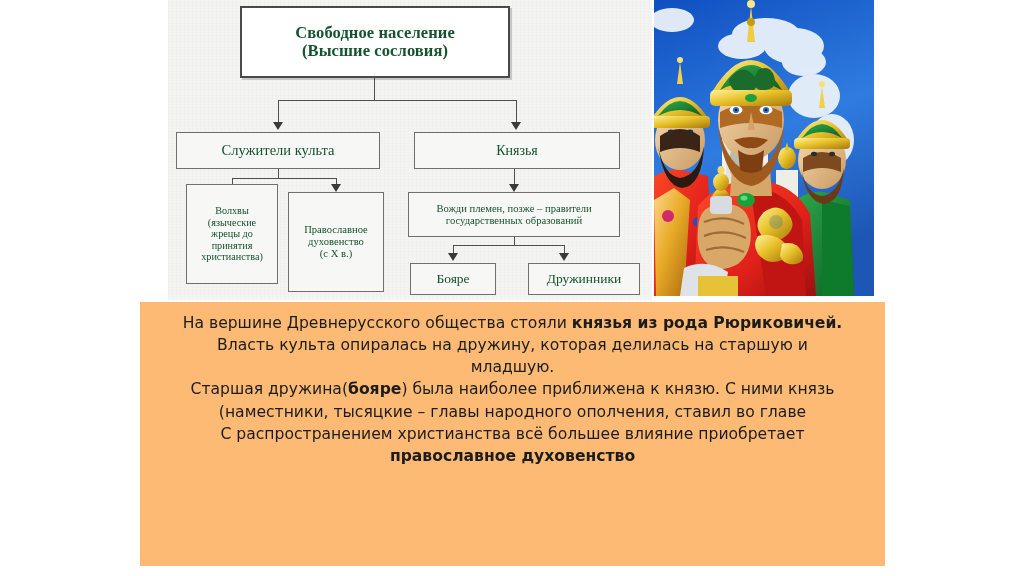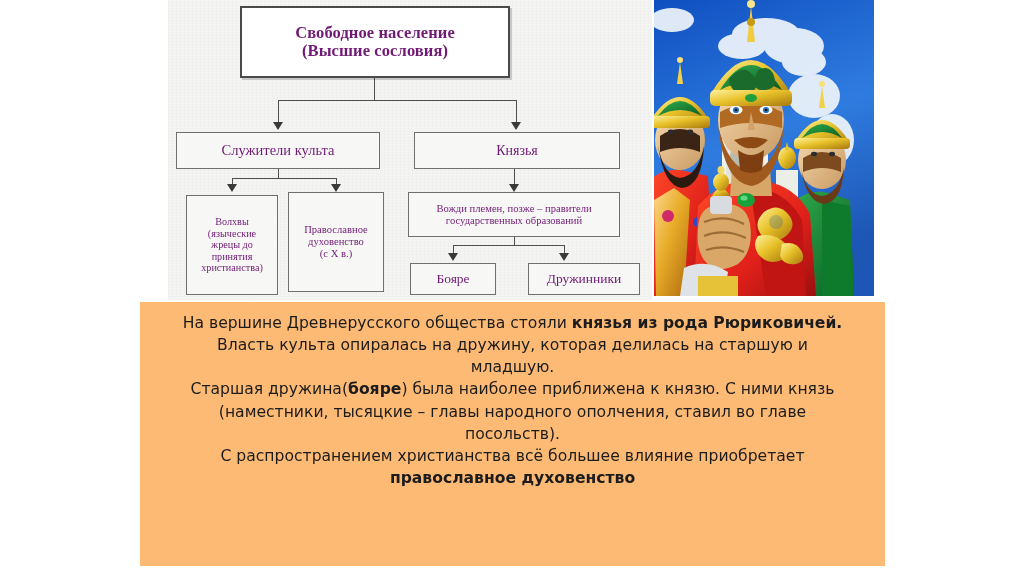--- a/index.html
+++ b/index.html
@@ -32,21 +32,21 @@
       repeating-linear-gradient(0deg, rgba(0,0,0,0.012) 0 1px, rgba(0,0,0,0) 1px 3px),
       repeating-linear-gradient(90deg, rgba(0,0,0,0.012) 0 1px, rgba(0,0,0,0) 1px 4px);
     pointer-events:none;
   }
 
   .node {
     position: absolute;
     box-sizing: border-box;
     border: 1px solid #6f6f6f;
     background: #f7f7f6;
-    color: #701a75;
+    color: #14532d;
     display: flex;
     align-items: center;
     justify-content: center;
     text-align: center;
     font-family: "Liberation Serif", serif;
     line-height: 1.12;
     z-index: 3;
   }
   .node span { display:block; padding: 0 3px; }
 
@@ -66,21 +66,21 @@
 
   #node-clergy {
     left: 8px;  top: 132px;  width: 204px; height: 37px;
     font-size: 14.5px;
   }
   #node-princes {
     left: 246px; top: 132px; width: 206px; height: 37px;
     font-size: 14px;
   }
   #node-volhvy {
-    left: 18px; top: 195px; width: 92px; height: 100px;
+    left: 18px; top: 184px; width: 92px; height: 100px;
     font-size: 10.2px;
   }
   #node-orthodox {
     left: 120px; top: 192px; width: 96px; height: 100px;
     font-size: 10.6px;
   }
   #node-chiefs {
     left: 240px; top: 192px; width: 212px; height: 45px;
     font-size: 10.6px;
   }
@@ -371,17 +371,16 @@
   </svg>
 </div>
 
 <div id="text-panel">
   <p id="text-body">
       <span class="pline"><span>На вершине Древнерусского общества стояли </span><b>князья из рода Рюриковичей.</b></span>
       <span class="pline"><span>Власть культа опиралась на дружину, которая делилась на старшую и</span></span>
       <span class="pline"><span>младшую.</span></span>
       <span class="pline"><span>Старшая дружина(</span><b>бояре</b><span>) была наиболее приближена к князю. С ними князь</span></span>
       <span class="pline"><span>(наместники, тысяцкие – главы народного ополчения, ставил во главе</span></span>
-      <span class="pline"><span>посольств).</span></span>
       <span class="pline"><span>С распространением христианства всё большее влияние приобретает</span></span>
       <span class="pline"><b>православное духовенство</b></span>
     </p>
 </div>
 
 </body></html>

